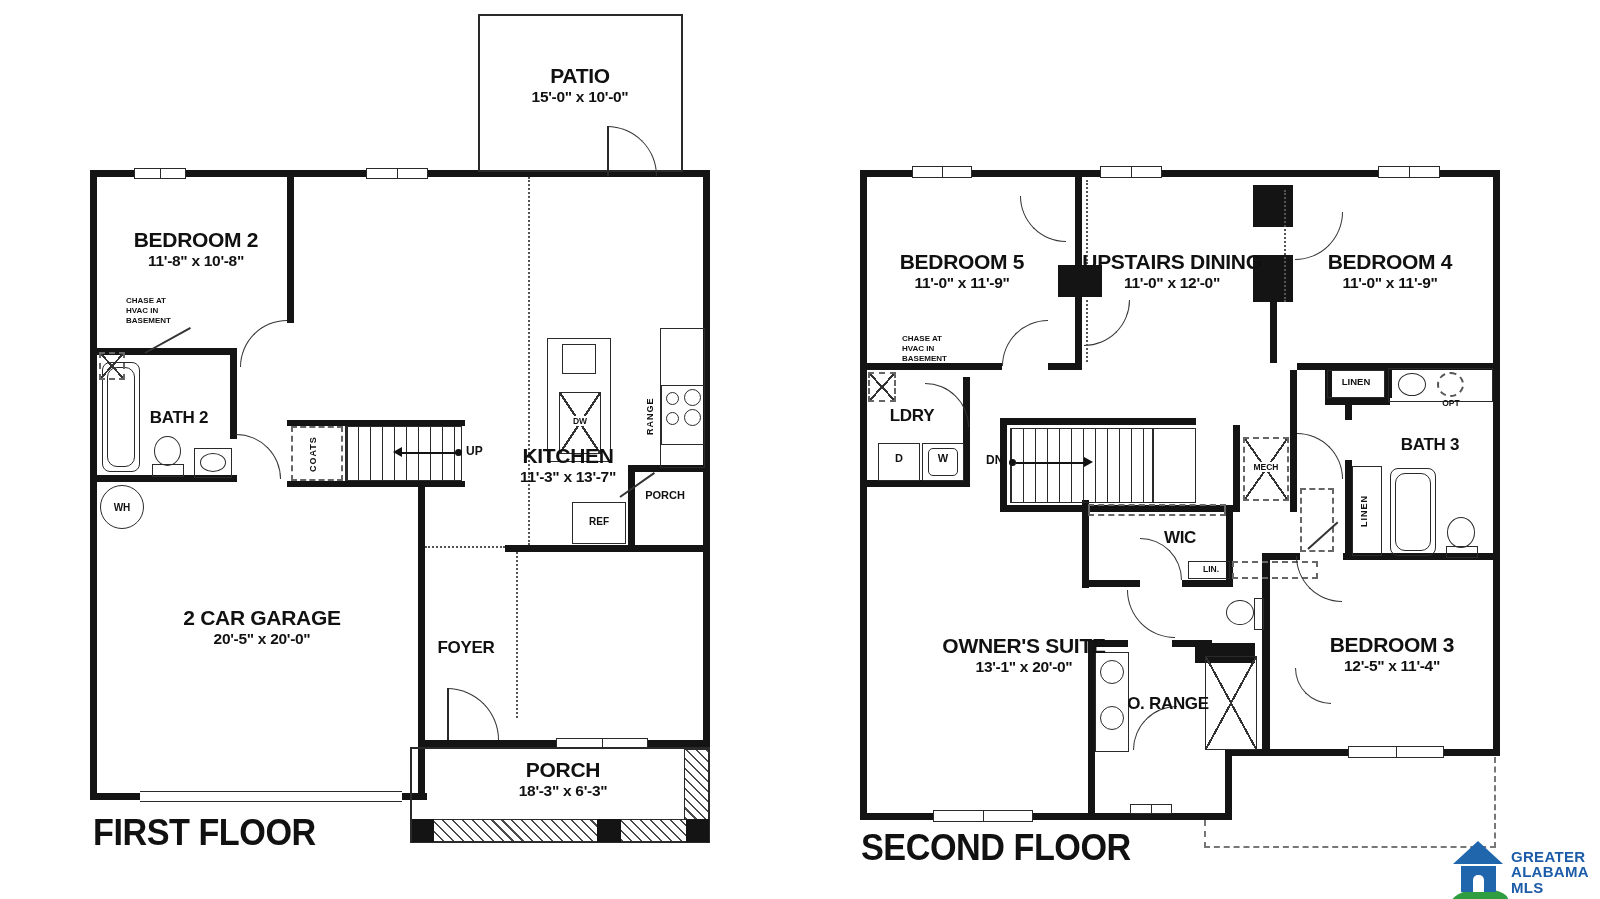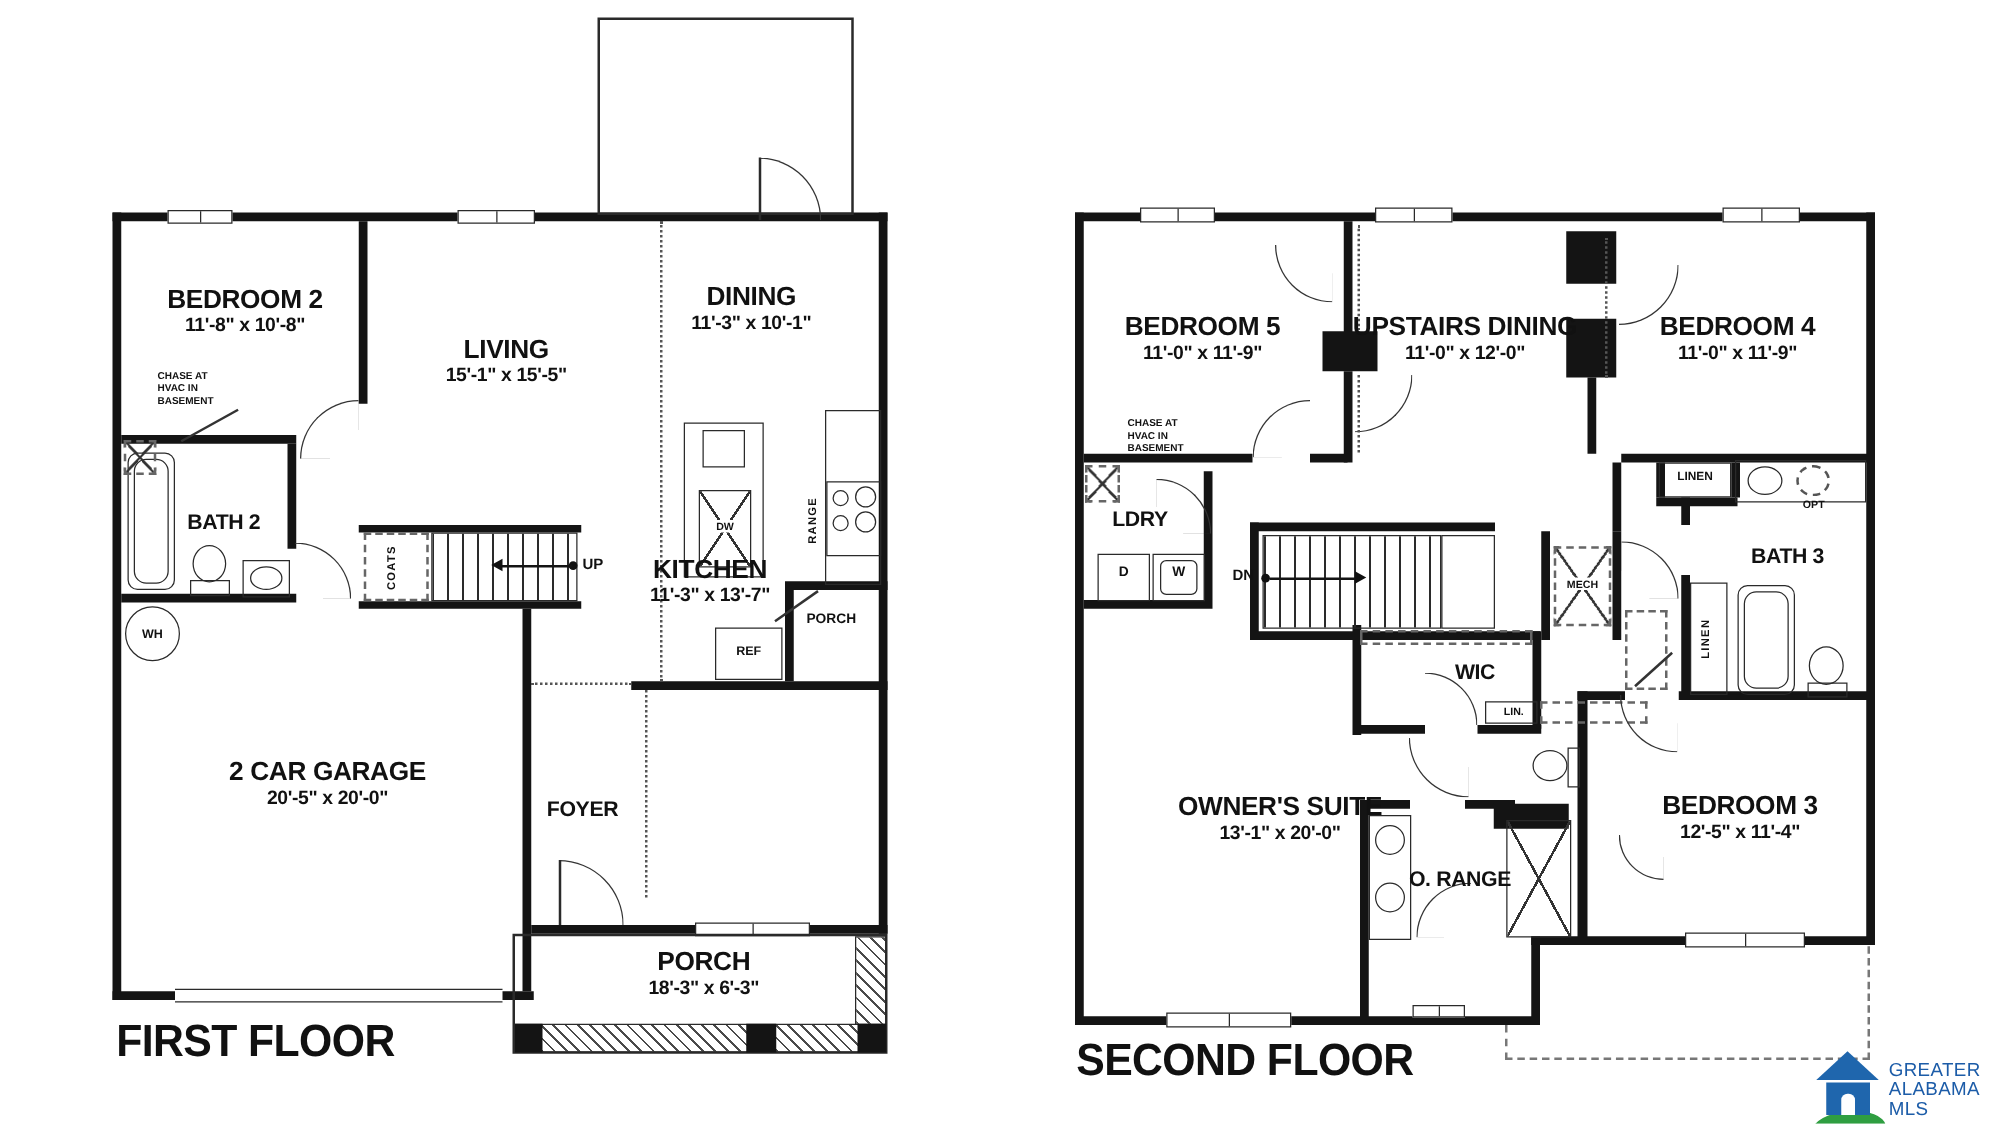--- a/index.html
+++ b/index.html
@@ -53,21 +53,21 @@
   .tiny{font-size:8.5px;}
   .note{position:absolute;font-weight:bold;font-size:8px;line-height:1.25;white-space:pre-line;z-index:5;text-align:left;letter-spacing:0;}
   .vtext{position:absolute;font-weight:bold;font-size:9px;writing-mode:vertical-rl;transform:rotate(180deg);text-align:center;z-index:5;letter-spacing:1px;}
   .whc{position:absolute;border:1.5px solid #2a2a2a;border-radius:50%;display:flex;align-items:center;justify-content:center;font-size:10px;font-weight:bold;z-index:4;background:#fff;}
   .logo{position:absolute;display:flex;gap:5px;z-index:6;}
   .lg-house{position:relative;width:54px;height:57px;}
   .lg-roof{position:absolute;top:0;left:1px;width:0;height:0;border-left:25px solid transparent;border-right:25px solid transparent;border-bottom:23px solid #1f66ad;}
   .lg-body{position:absolute;top:25px;left:9px;width:35px;height:26px;background:#1f66ad;}
   .lg-door{position:absolute;top:34px;left:21px;width:11px;height:17px;background:#fff;border-radius:5px 5px 0 0;}
   .lg-green{position:absolute;top:48px;left:-2px;width:58px;height:14px;background:#2f9e41;border-radius:100% 100% 0 0 / 190% 190% 0 0;transform:rotate(-4deg);}
-  .lg-text{font-weight:normal;font-size:15px;line-height:1.02;color:#1c5ca8;letter-spacing:.3px;padding-top:8px;}
+  .lg-text{font-weight:bold;font-size:15px;line-height:1.02;color:#1c5ca8;letter-spacing:.3px;padding-top:8px;}
 </style>
 </head>
 <body>
 
 <div class="page">
 
   <div id="gen">
       <div class="wall" style="left: 90px; top: 170px; width: 620px; height: 7px;"></div>
       <div class="wall" style="left: 90px; top: 170px; width: 7px; height: 630px;"></div>
       <div class="wall" style="left: 90px; top: 793px; width: 337px; height: 7px;"></div>
@@ -212,31 +212,27 @@
       <div class="dotv" style="left: 1086px; top: 300px; width: 0px; height: 62px;"></div>
       <div class="dotv" style="left: 1284px; top: 190px; width: 0px; height: 112px;"></div>
       <div class="doth" style="left: 425px; top: 546px; width: 80px; height: 0px;"></div>
       <div class="dashv" style="left: 1204px; top: 820px; width: 0px; height: 28px;"></div>
       <div class="dashv" style="left: 1494px; top: 757px; width: 0px; height: 91px;"></div>
       <div class="dashh" style="left: 1204px; top: 846px; width: 292px; height: 0px;"></div>
       <div class="ahl" style="left: 393px; top: 447px;"></div>
       <div class="ahr" style="left: 1084px; top: 457px;"></div>
     </div>
 
+  <div class="rlabel" style="left:480px;top:64px;width:200px">
+    <div class="rname">PATIO</div>
+    <div class="rdims">15'-0" x 10'-0"</div>
+  </div>
   <div class="rlabel" style="left:96px;top:228px;width:200px">
     <div class="rname">BEDROOM 2</div>
     <div class="rdims">11'-8" x 10'-8"</div>
-  </div>
-  <div class="rlabel" style="left:305px;top:268px;width:200px">
-    <div class="rname">LIVING</div>
-    <div class="rdims">15'-1" x 15'-5"</div>
-  </div>
-  <div class="rlabel" style="left:501px;top:226px;width:200px">
-    <div class="rname">DINING</div>
-    <div class="rdims">11'-3" x 10'-1"</div>
   </div>
   <div class="rlabel" style="left:119px;top:408px;width:120px">
     <div class="rname sm">BATH 2</div>
   </div>
   <div class="rlabel" style="left:468px;top:444px;width:200px">
     <div class="rname">KITCHEN</div>
     <div class="rdims">11'-3" x 13'-7"</div>
   </div>
   <div class="rlabel" style="left:142px;top:606px;width:240px">
     <div class="rname">2 CAR GARAGE</div>

